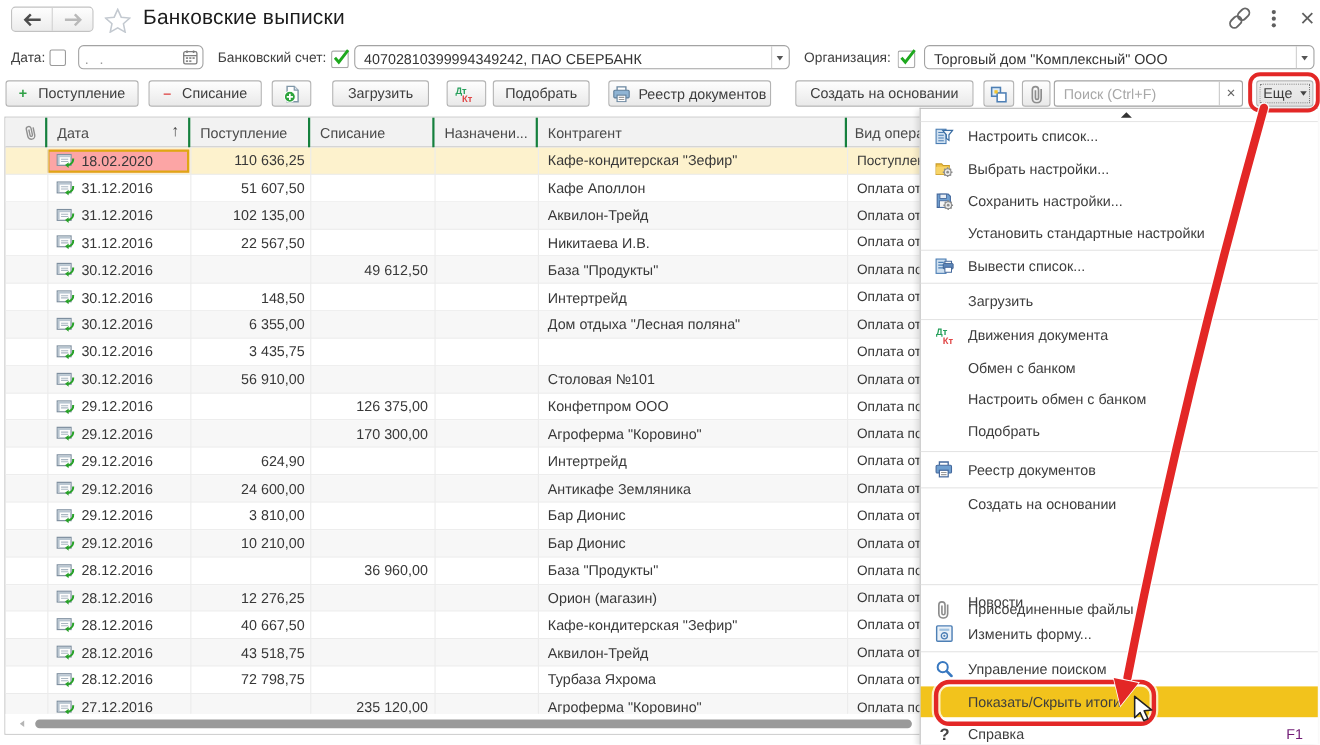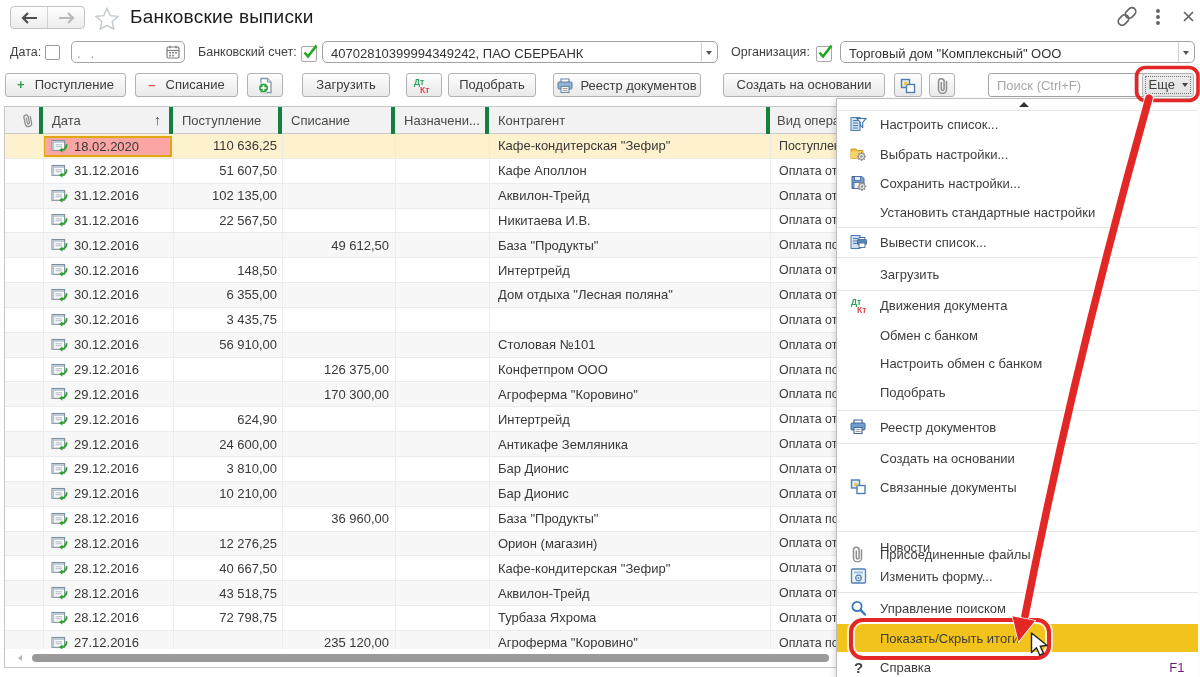--- a/index.html
+++ b/index.html
@@ -18,21 +18,21 @@
 .inp .txt { position:absolute; left:8px; top:3.5px; white-space:nowrap; }
 .dbtn { position:absolute; right:0; top:0; width:16px; height:100%; border-left:1px solid #cfcfcf; }
 .dbtn i { position:absolute; left:4px; top:8.5px; width:0; height:0; border-left:3.5px solid transparent; border-right:3.5px solid transparent; border-top:4.5px solid #555; }
 
 .btn { position:absolute; top:72.5px; height:24px; border:1px solid #b3b3b3; border-radius:3px; background:linear-gradient(#fefefe,#e9e9e9); font-size:13px; color:#3d3d3d; text-align:center; line-height:22px; white-space:nowrap; }
 .btn .plus { color:#2fa046; font-weight:bold; margin-right:10px; }
 .btn .minus { color:#e05555; font-weight:bold; margin-right:10px; }
 
 .tbl { position:absolute; left:4px; top:106px; width:1192px; height:562px; border:1px solid #c6c6c6; background:#fff; }
 .thead { position:absolute; left:0; top:0; width:100%; height:27px; background:#f2f2f2; border-bottom:1px solid #c9c9c9; font-size:13px; color:#4a4a4a; }
-.th { position:absolute; top:0; height:27px; line-height:27px; padding-left:9px; border-right:4px solid #15803d; overflow:hidden; white-space:nowrap; }
+.th { position:absolute; top:0; height:27px; line-height:27px; padding-left:9px; border-right:2px solid #15803d; overflow:hidden; white-space:nowrap; }
 .rows { position:absolute; left:0; top:27px; width:100%; height:517px; overflow:hidden; }
 .trow { position:relative; width:100%; height:24.85px; border-bottom:1px solid #ebebeb; font-size:13px; color:#383838; background:#fff; }
 .trow.odd { background:#f7f7f7; }
 .trow.sel { background:#fdf2cd; }
 .c { position:absolute; top:0; height:100%; overflow:hidden; white-space:nowrap; display:flex; align-items:center; }
 .cdate { left:38px; width:130px; padding-left:8px; }
 .cdate .docic { margin-right:6px; flex:none; }
 .cin  { left:168px; width:109px; justify-content:flex-end; padding-right:5px; }
 .cout { left:277px; width:113px; justify-content:flex-end; padding-right:6px; }
 .cnaz { left:390px; width:94px; }
@@ -150,21 +150,21 @@
     </svg>Реестр документов</div>
 <div class="btn" style="left:723px; width:162px;">Создать на основании</div>
 <div class="btn" style="left:894px; width:28px;"><svg style="margin-top:4px;" width="16" height="16" viewBox="0 0 16 16">
       <rect x="1.5" y="1.5" width="8" height="8" fill="#dcebf7" stroke="#4d7fb5" stroke-width="1.4"></rect>
       <rect x="6.5" y="6.5" width="8" height="8" fill="#fff" stroke="#4d7fb5" stroke-width="1.4"></rect>
       <rect x="4" y="4" width="3" height="3" fill="#f3c52e"></rect>
     </svg></div>
 <div class="btn" style="left:929px; width:26px;"><svg style="margin-top:3px;" width="14" height="17" viewBox="0 0 14 17">
       <path d="M11.5 4 v8.5 a4 4 0 0 1 -8 0 v-8 a2.8 2.8 0 0 1 5.6 0 v7.5 a1.4 1.4 0 0 1 -2.8 0 V5" fill="none" stroke="#8d8d8d" stroke-width="1.5"></path>
     </svg></div>
-<div class="inp" style="left:958px; top:72.5px; width:172px; height:24px; border-radius:3px;margin-left:30px;">
+<div class="inp" style="left:958px; top:72.5px; width:172px; height:24px; border-radius:3px;">
     <span class="txt" style="color:#a8a8a8; top:4px;">Поиск (Ctrl+F)</span>
     <span style="position:absolute; right:0; top:0; width:21px; height:22px; border-left:1px solid #c9c9c9; text-align:center; line-height:21px; color:#666; font-size:14px;">×</span>
   </div>
 <div class="btn" style="left:1142px; width:52px; background:linear-gradient(#ededed,#e2e2e2);"><span style="position:absolute; inset:2px; border:1px dotted #777; border-radius:1px;"></span>Еще <span style="display:inline-block; width:0; height:0; border-left:3.5px solid transparent; border-right:3.5px solid transparent; border-top:4.5px solid #444; margin-left:3px; vertical-align:middle;"></span></div>
 
 <div class="tbl">
   <div class="thead">
     <div class="th" style="left:0; width:38px;"><svg style="margin:6px 0 0 7px; transform:rotate(-12deg);" width="13" height="15" viewBox="0 0 13 15">
           <path d="M10 3.5 v7 a3.2 3.2 0 0 1 -6.4 0 v-6.5 a2.2 2.2 0 0 1 4.4 0 v6 a1.1 1.1 0 0 1 -2.2 0 V4.5" fill="none" stroke="#909090" stroke-width="1.3"></path>
         </svg></div>
@@ -667,28 +667,20 @@
           <rect x="1" y="4.5" width="14" height="7" rx="1" fill="#6f9fd0" stroke="#44689c" stroke-width="1"></rect>
           <rect x="4" y="9" width="8" height="6" fill="#fff" stroke="#44689c" stroke-width="1.1"></rect>
           <line x1="5.5" y1="11" x2="10.5" y2="11" stroke="#9a9a9a"></line>
           <line x1="5.5" y1="13" x2="10.5" y2="13" stroke="#9a9a9a"></line>
         </svg></span>
       <span class="mt">Реестр документов</span>
     </div>
 <div class="mitem" style="top:344.5px;">
       <span class="mt">Создать на основании</span>
     </div>
-<div class="mitem" style="top:373.5px;">
-      <span class="mi"><svg width="17" height="17" viewBox="0 0 17 17">
-          <rect x="1.5" y="1.5" width="8" height="8" fill="#dcebf7" stroke="#4d7fb5" stroke-width="1.4"></rect>
-          <rect x="7" y="7" width="8" height="8" fill="#fff" stroke="#4d7fb5" stroke-width="1.4"></rect>
-          <rect x="4.5" y="4.5" width="3" height="3" fill="#f3c52e"></rect>
-        </svg></span>
-      <span class="mt">Связанные документы</span>
-    </div>
 <div class="mitem" style="top:402.0px;margin-top:38px;">
       <span class="mi"><svg width="14" height="17" viewBox="0 0 14 17">
           <path d="M11.5 4 v8.5 a4 4 0 0 1 -8 0 v-8 a2.8 2.8 0 0 1 5.6 0 v7.5 a1.4 1.4 0 0 1 -2.8 0 V5" fill="none" stroke="#8d8d8d" stroke-width="1.5"></path>
         </svg></span>
       <span class="mt">Присоединенные файлы</span>
     </div>
 <div class="mitem" style="top:433.5px;">
       <span class="mt">Новости</span>
     </div>
 <div class="mitem" style="top:462.0px;">

